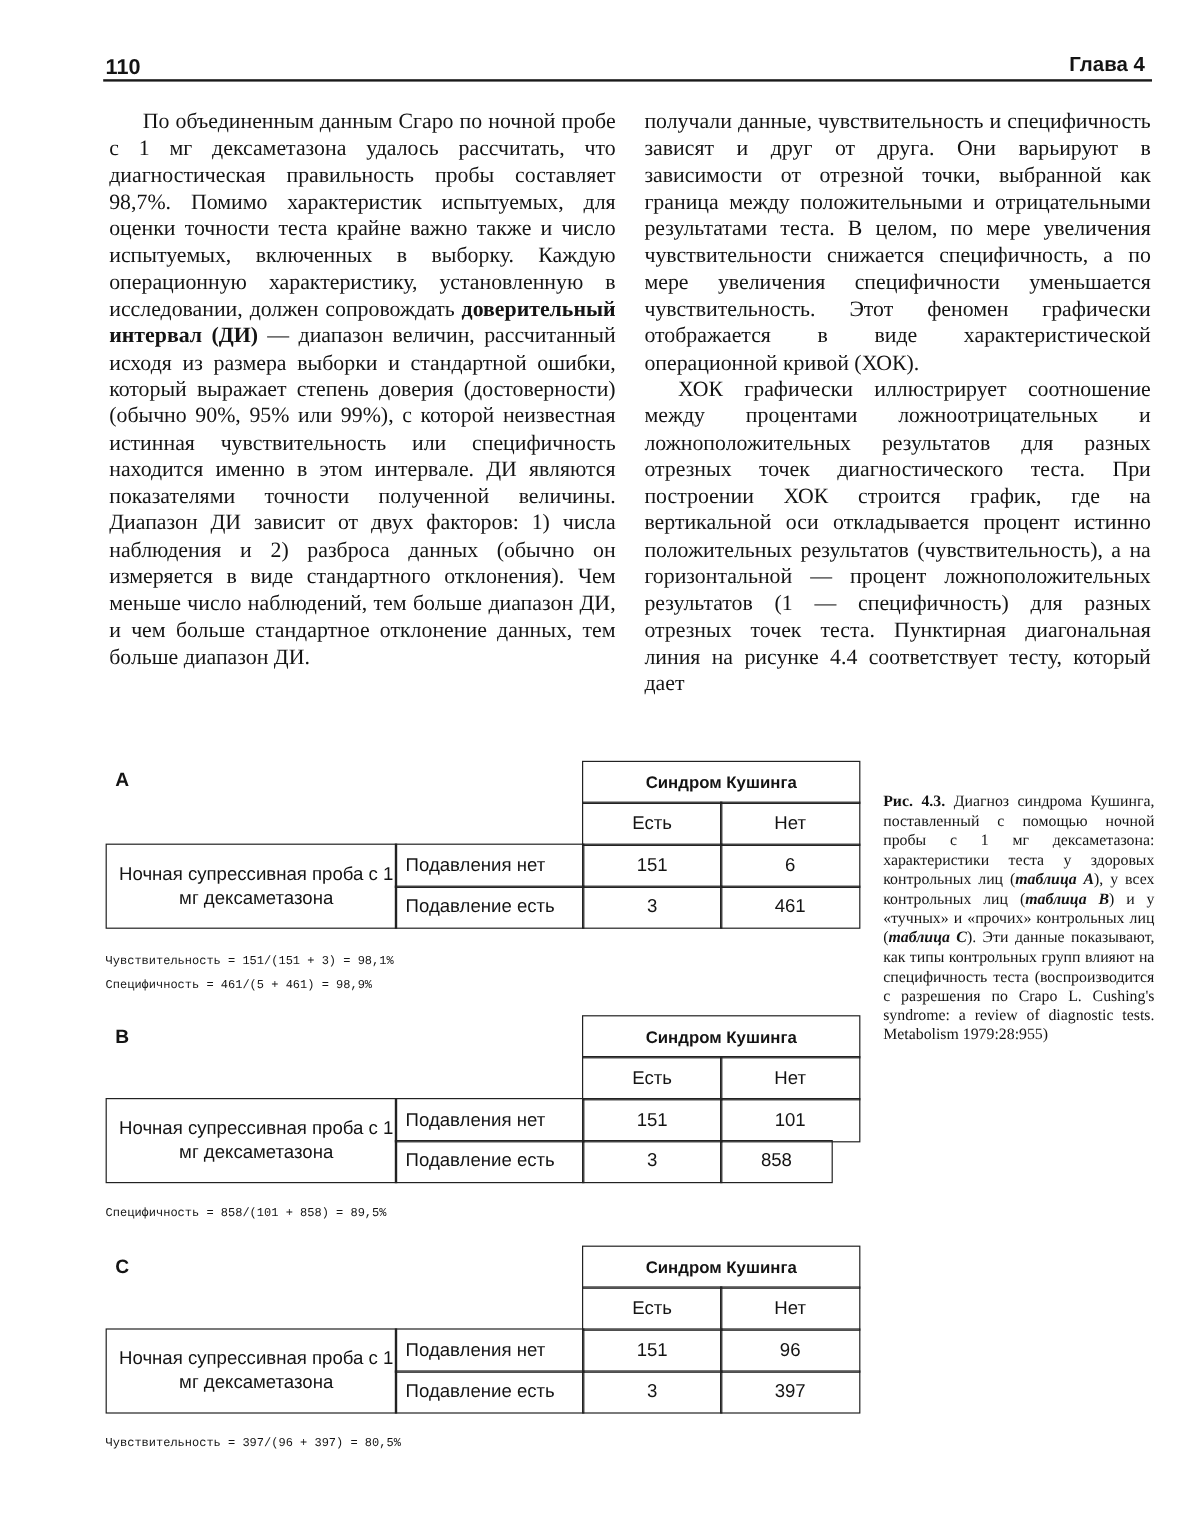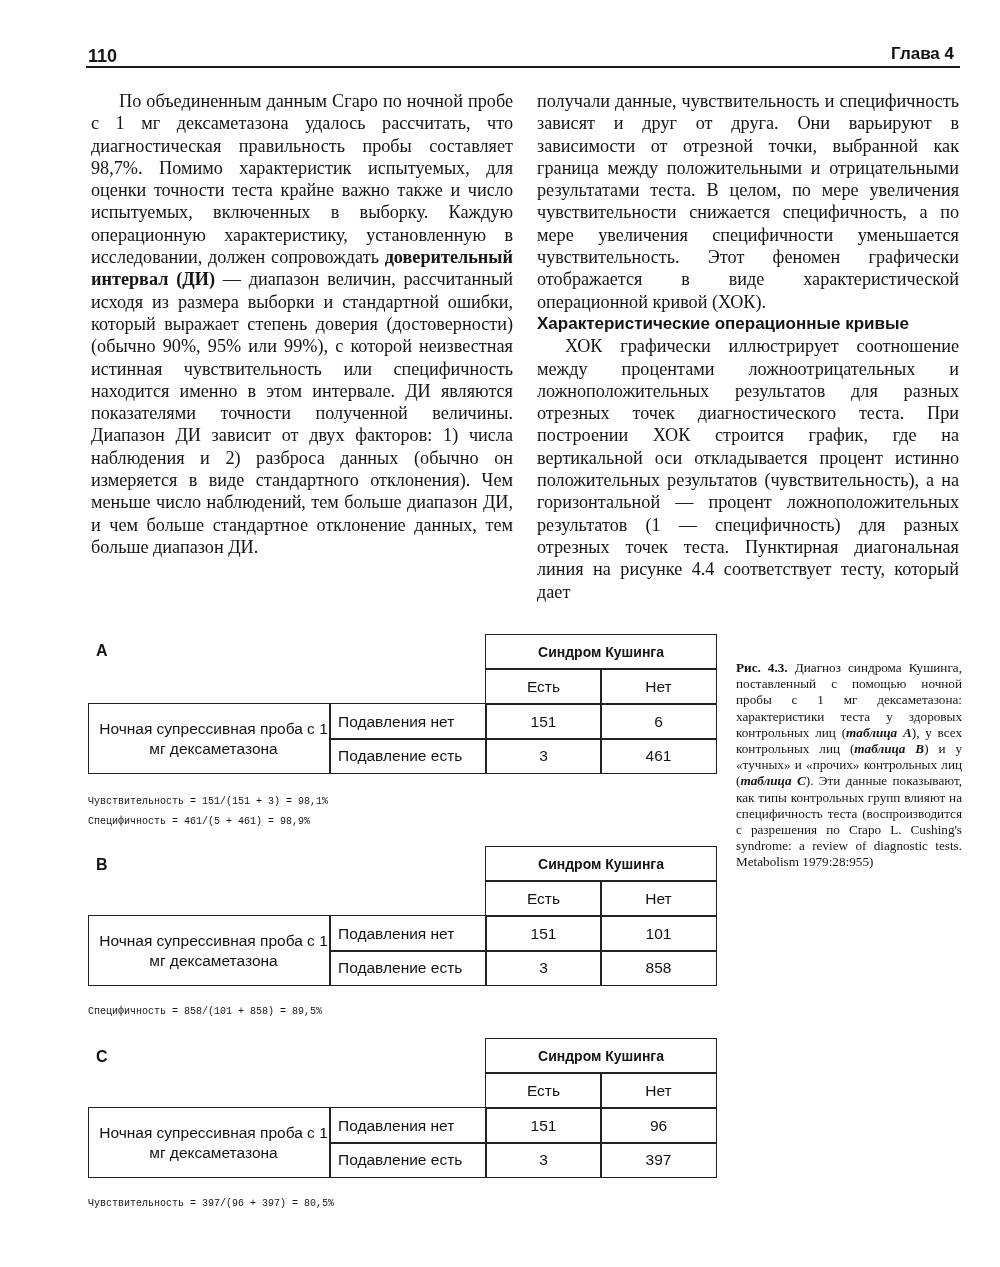--- a/index.html
+++ b/index.html
@@ -31,21 +31,20 @@
 <div class="page-num sans">110</div>
 <div class="chapter sans">Глава 4</div>
 <div class="head-rule"></div>
 
 <div class="col col-left serif">
   <p><span>По объединенным данным Сгаро по ночной пробе с 1 мг дексаметазона удалось рассчитать, что диагностическая правильность пробы составляет 98,7%. Помимо характеристик испытуемых, для оценки точности теста крайне важно также и число испытуемых, включенных в выборку. Каждую операционную характеристику, установленную в исследовании, должен сопровождать </span><b>доверительный интервал (ДИ)</b><span> — диапазон величин, рассчитанный исходя из размера выборки и стандартной ошибки, который выражает степень доверия (достоверности) (обычно 90%, 95% или 99%), с которой неизвестная истинная чувствительность или специфичность находится именно в этом интервале. ДИ являются показателями точности полученной величины. Диапазон ДИ зависит от двух факторов: 1) числа наблюдения и 2) разброса данных (обычно он измеряется в виде стандартного отклонения). Чем меньше число наблюдений, тем больше диапазон ДИ, и чем больше стандартное отклонение данных, тем больше диапазон ДИ.</span></p>
 </div>
 
 <div class="col col-right serif">
   <p class="noind">получали данные, чувствительность и специфичность зависят и друг от друга. Они варьируют в зависимости от отрезной точки, выбранной как граница между положительными и отрицательными результатами теста. В целом, по мере увеличения чувствительности снижается специфичность, а по мере увеличения специфичности уменьшается чувствительность. Этот феномен графически отображается в виде характеристической операционной кривой (ХОК).</p>
-  <p class="section-h">Характеристические операционные кривые</p>
   <p>ХОК графически иллюстрирует соотношение между процентами ложноотрицательных и ложноположительных результатов для разных отрезных точек диагностического теста. При построении ХОК строится график, где на вертикальной оси откладывается процент истинно положительных результатов (чувствительность), а на горизонтальной — процент ложноположительных результатов (1 — специфичность) для разных отрезных точек теста. Пунктирная диагональная линия на рисунке 4.4 соответствует тесту, который дает</p>
 </div>
 
 <div class="tbl-label" style="left:96px;top:642px;">A</div>
 <div class="tbl" style="left:0;top:0;">
   <div class="cell bold" style="left:485px;top:634px;width:232px;height:36px;">Синдром Кушинга</div>
   <div class="cell" style="left:485px;top:668px;width:117px;height:37px;">Есть</div>
   <div class="cell" style="left:600px;top:668px;width:117px;height:37px;">Нет</div>
   <div class="cell left" style="left:88px;top:703px;width:243px;height:71px;line-height:20px;">Ночная супрессивная проба с 1 мг дексаметазона</div>
   <div class="cell left" style="left:329px;top:703px;width:158px;height:37px;">Подавления нет</div>
@@ -64,21 +63,21 @@
 <div class="tbl" style="left:0;top:0;">
   <div class="cell bold" style="left:485px;top:846px;width:232px;height:36px;">Синдром Кушинга</div>
   <div class="cell" style="left:485px;top:880px;width:117px;height:37px;">Есть</div>
   <div class="cell" style="left:600px;top:880px;width:117px;height:37px;">Нет</div>
   <div class="cell left" style="left:88px;top:915px;width:243px;height:71px;line-height:20px;">Ночная супрессивная проба с 1 мг дексаметазона</div>
   <div class="cell left" style="left:329px;top:915px;width:158px;height:37px;">Подавления нет</div>
   <div class="cell" style="left:485px;top:915px;width:117px;height:37px;">151</div>
   <div class="cell" style="left:600px;top:915px;width:117px;height:37px;">101</div>
   <div class="cell left" style="left:329px;top:950px;width:158px;height:36px;">Подавление есть</div>
   <div class="cell" style="left:485px;top:950px;width:117px;height:36px;">3</div>
-  <div class="cell" style="left:600px;top:950px;width:117px;height:36px;">858</div>
+  <div class="cell" style="left:600px;top:950px;width:94px;height:36px;">858</div>
 </div>
 <div class="formula" style="top:1002px;">
   <div>Специфичность = 858/(101 + 858) = 89,5%</div>
 </div>
 
 <div class="tbl-label" style="left:96px;top:1048px;">C</div>
 <div class="tbl" style="left:0;top:0;">
   <div class="cell bold" style="left:485px;top:1038px;width:232px;height:36px;">Синдром Кушинга</div>
   <div class="cell" style="left:485px;top:1072px;width:117px;height:37px;">Есть</div>
   <div class="cell" style="left:600px;top:1072px;width:117px;height:37px;">Нет</div>

